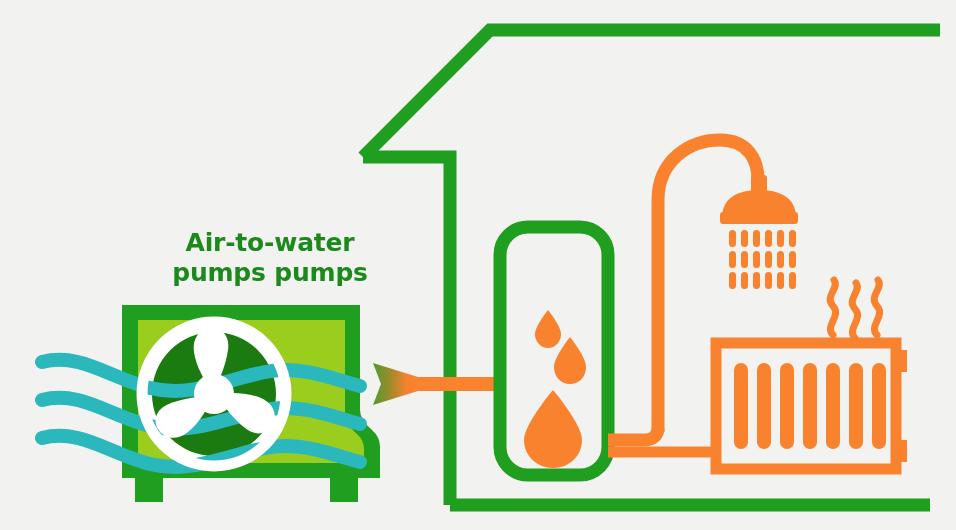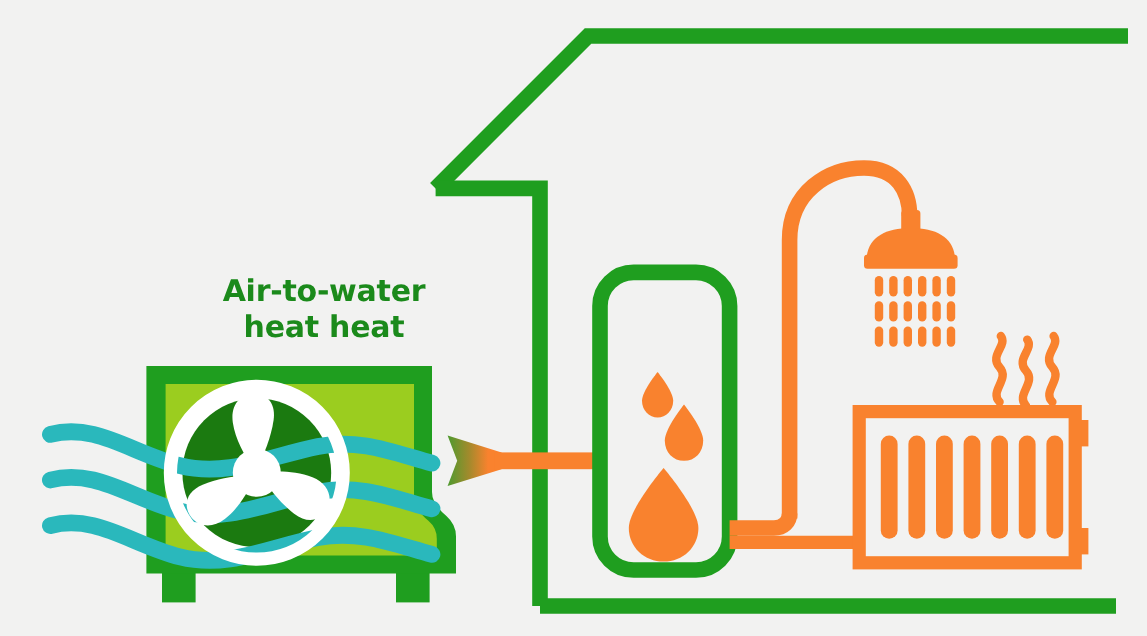--- a/index.html
+++ b/index.html
@@ -173,15 +173,15 @@
         <rect x="757" y="363" width="14" height="86" rx="7"></rect>
         <rect x="780" y="363" width="14" height="86" rx="7"></rect>
         <rect x="803" y="363" width="14" height="86" rx="7"></rect>
         <rect x="826" y="363" width="14" height="86" rx="7"></rect>
         <rect x="849" y="363" width="14" height="86" rx="7"></rect>
         <rect x="872" y="363" width="14" height="86" rx="7"></rect>
       </g>
     </g>
   </svg>
 
-  <div class="label-block">Air-to-water heat heat</div>
+  <div class="label-block">Air-to-water pumps pumps</div>
 
 </div>
 
 </body></html>

